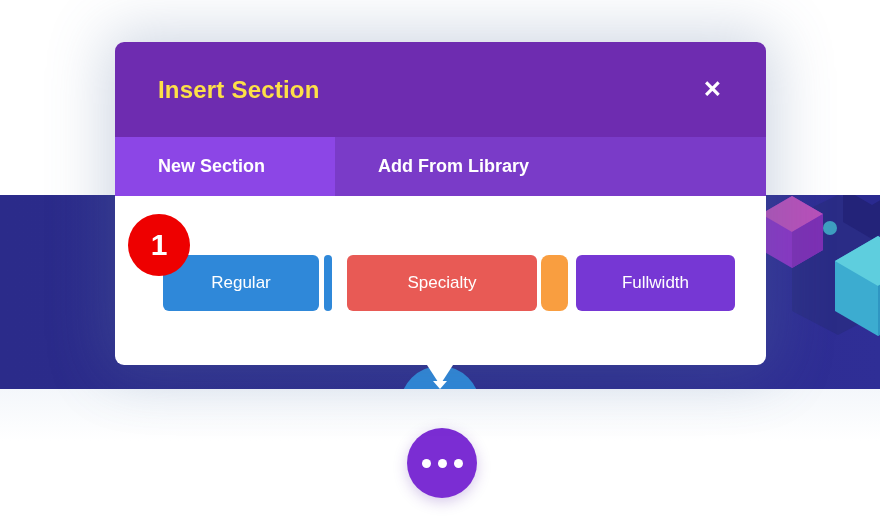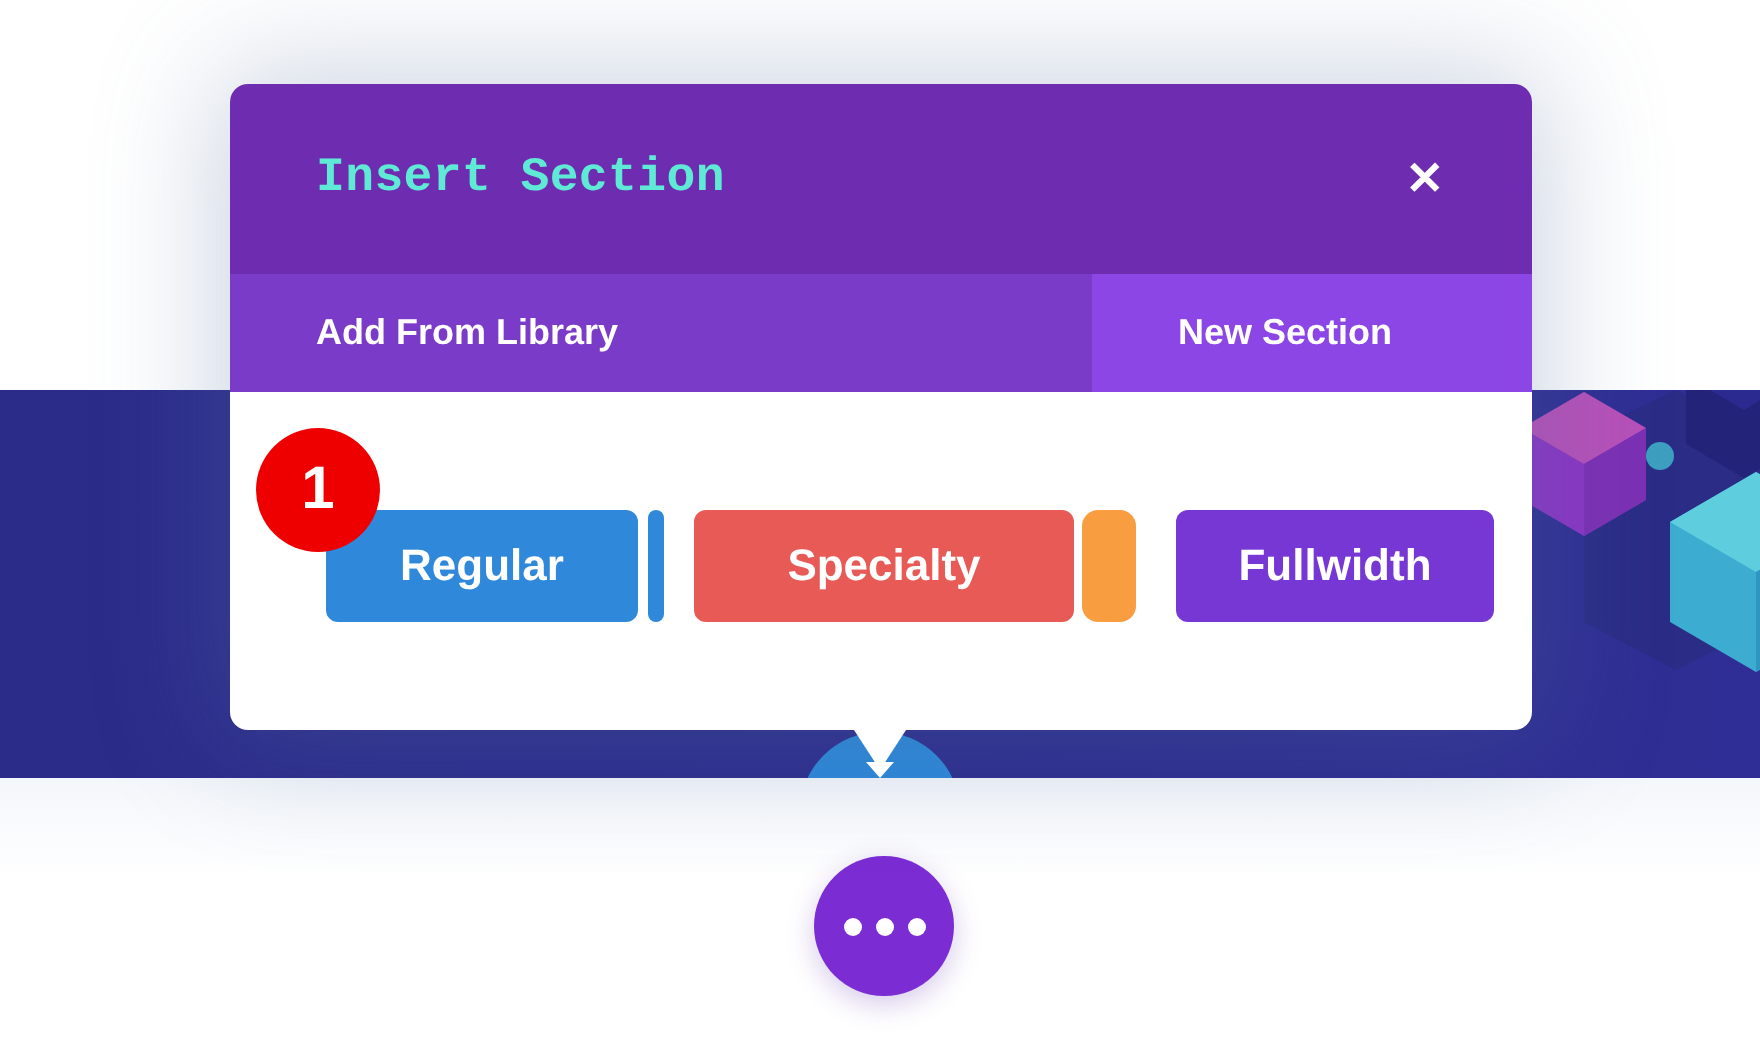--- a/index.html
+++ b/index.html
@@ -59,26 +59,25 @@
   }
   .modal-header {
     height: 95px;
     background: #6e2cb0;
     border-radius: 9px 9px 0 0;
     display: flex;
     align-items: center;
     padding: 0 44px 0 43px;
   }
   .modal-title {
-    color: #5eead4;
+    color: #fde047;
     font-size: 24px;
     font-weight: 600;
     letter-spacing: 0.2px;
     flex: 1;
-    font-family: Liberation Mono, monospace;
   }
   .close-btn {
     color: #ffffff;
     font-size: 23px;
     font-weight: 700;
     line-height: 1;
     cursor: pointer;
     background: none;
     border: none;
     font-family: "Liberation Sans", sans-serif;
@@ -107,28 +106,28 @@
     left: 48px;
     top: 59px;
     height: 56px;
     display: flex;
     align-items: stretch;
   }
   .sec-btn {
     border: none;
     border-radius: 6px;
     color: #ffffff;
-    font-size: 22px;
-    font-weight: 700;
+    font-size: 17px;
+    font-weight: 400;
     font-family: "Liberation Sans", sans-serif;
     cursor: pointer;
   }
   .btn-regular   { width: 156px; background: #2f88d9; }
   .btn-specialty { width: 190px; background: #e85a55; margin-left: 15px; }
-  .btn-fullwidth { width: 159px; background: #7637d4; margin-left: 20px; }
+  .btn-fullwidth { width: 159px; background: #7637d4; margin-left: 8px; }
   .bar-blue {
     width: 8px; margin-left: 5px;
     border-radius: 4px;
     background: #2f88d9;
   }
   .bar-orange {
     width: 27px; margin-left: 4px;
     border-radius: 8px;
     background: #f99e40;
   }
@@ -228,22 +227,22 @@
     </svg>
     <div class="add-circle"></div>
   </div>
 
   <div class="modal">
     <div class="modal-header">
       <div class="modal-title">Insert Section</div>
       <button class="close-btn">✕</button>
     </div>
     <div class="tabs">
+      <div class="tab tab-active">New Section</div>
       <div class="tab tab-inactive">Add From Library</div>
-      <div class="tab tab-active">New Section</div>
     </div>
     <div class="modal-body">
       <div class="btn-row">
         <button class="sec-btn btn-regular">Regular</button>
         <div class="bar-blue"></div>
         <button class="sec-btn btn-specialty">Specialty</button>
         <div class="bar-orange"></div>
         <button class="sec-btn btn-fullwidth">Fullwidth</button>
       </div>
     </div>

